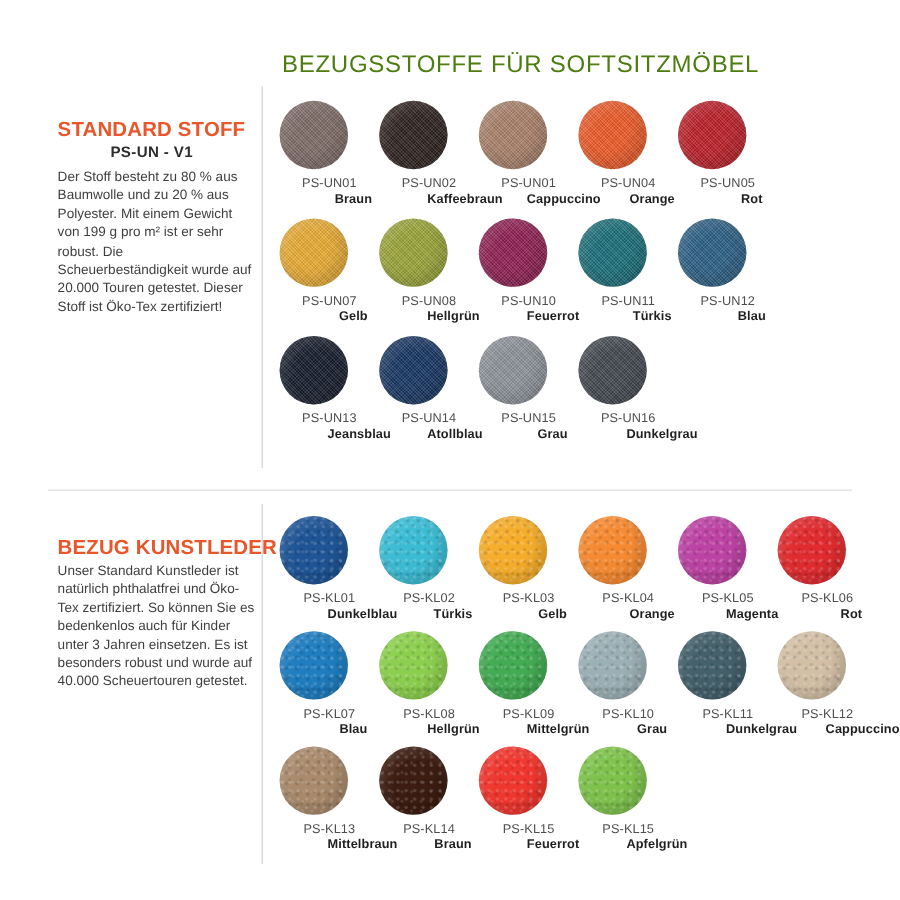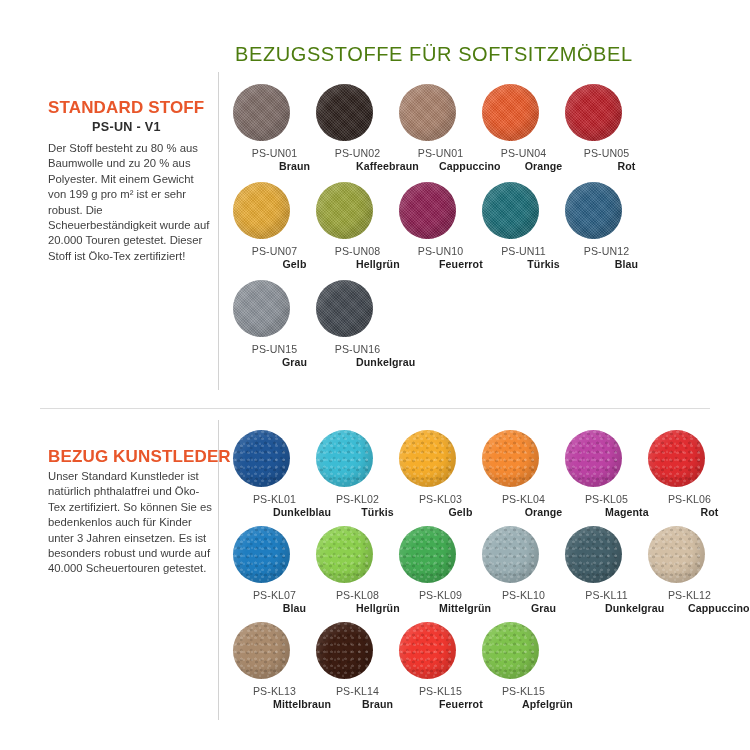--- a/index.html
+++ b/index.html
@@ -239,20 +239,34 @@
       <div class="cell">
         <div class="swatch sheen fabric" style="background: rgb(43, 95, 132);"></div>
         <div class="labels">
           <div class="label-code">PS-UN12</div>
           <div class="label-name">Blau</div>
         </div>
       </div>
     </div>
     <div class="row r-fabric">
       <div class="cell">
+        <div class="swatch sheen fabric" style="background: rgb(21, 28, 43);"></div>
+        <div class="labels">
+          <div class="label-code">PS-UN13</div>
+          <div class="label-name">Jeansblau</div>
+        </div>
+      </div>
+      <div class="cell">
+        <div class="swatch sheen fabric" style="background: rgb(23, 53, 97);"></div>
+        <div class="labels">
+          <div class="label-code">PS-UN14</div>
+          <div class="label-name">Atollblau</div>
+        </div>
+      </div>
+      <div class="cell">
         <div class="swatch sheen fabric" style="background: rgb(140, 146, 154);"></div>
         <div class="labels">
           <div class="label-code">PS-UN15</div>
           <div class="label-name">Grau</div>
         </div>
       </div>
       <div class="cell">
         <div class="swatch sheen fabric" style="background: rgb(65, 71, 79);"></div>
         <div class="labels">
           <div class="label-code">PS-UN16</div>

